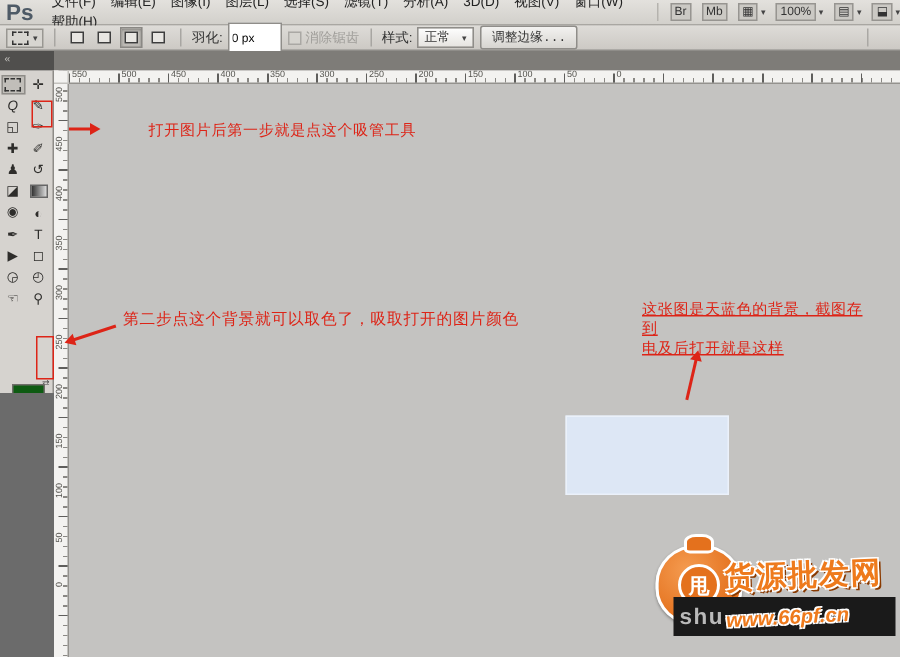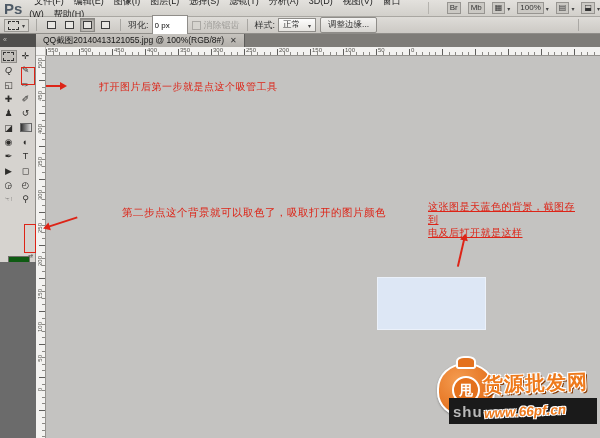--- a/index.html
+++ b/index.html
@@ -4,41 +4,41 @@
 <style>
   html,body{margin:0;padding:0;}
   body{font-family:"Liberation Sans","DejaVu Sans",sans-serif;}
   #app{position:relative;width:600px;height:438px;overflow:hidden;background:#c4c3c1;}
 
   
   .menubar{position:absolute;left:0;top:0;width:600px;height:17px;background:linear-gradient(#e3e1dd,#d2d0cb);
     border-bottom:1px solid #a9a7a2;display:flex;align-items:center;font-size:9px;color:#222;box-sizing:border-box;}
   .logo{font-weight:bold;color:#4e5a66;padding:0 7px 0 4px;font-size:15px;}
   .menu-item{padding:0 5px;cursor:default;}
-  .mb-right{margin-left:10px;display:flex;align-items:center;gap:7px;border-left:1px solid #b5b3ae;padding-left:18px;}
+  .mb-right{margin-left:10px;display:flex;align-items:center;gap:7px;border-left:1px solid #b5b3ae;padding-left:8px;}
   .badge{display:flex;align-items:center;gap:2px;font-size:8px;color:#333;}
   .bicon{border:1px solid #979591;background:#cbc9c4;padding:0 2px;font-size:8px;line-height:10px;}
   .caret{font-size:6px;color:#444;}
 
   
   .optionsbar{position:absolute;left:0;top:17px;width:600px;height:17px;background:linear-gradient(#dedcd8,#ccc9c4);
     border-bottom:1px solid #8f8d89;display:flex;align-items:center;font-size:9px;color:#333;gap:4px;padding-left:4px;box-sizing:border-box;}
   .group{display:flex;align-items:center;gap:3px;}
   .osep{width:1px;height:12px;background:#a8a6a2;margin:0 3px;}
   .preset{border:1px solid #999792;background:#d7d5d0;display:flex;align-items:center;padding:1px 3px;gap:3px;}
   .mode{width:13px;height:12px;display:flex;align-items:center;justify-content:center;border:1px solid transparent;}
   .mode.pressed{border:1px solid #8a8884;background:#bfbcb7;box-shadow:inset 0 1px 2px rgba(0,0,0,.3);}
   .mbox{width:7px;height:6px;border:1px solid #3d3d3d;background:#e8e6e2;}
   .mq{width:9px;height:7px;border:1px dashed #333;}
   .feather-input{width:30px;height:11px;font-size:8px;border:1px solid #8f8d89;background:#fff;padding:4px 2px;font-family:inherit;}
   .dim{color:#a09e9a;}
   .checkbox{width:7px;height:7px;border:1px solid #aaa8a4;background:#d6d4cf;display:inline-block;}
   .dropdown{border:1px solid #8f8d89;background:linear-gradient(#fdfdfd,#e6e4e0);height:12px;display:flex;align-items:center;padding:0 4px;gap:8px;font-size:8.5px;}
   .dimfield{width:22px;height:10px;border:1px solid #b5b3af;background:#d8d6d1;}
-  .obtn{border:1px solid #8f8d89;background:linear-gradient(#f3f2f0,#d7d5d1);border-radius:2px;padding:1px 7px;font-size:8.5px;color:#333;}
+  .obtn{border:1px solid #8f8d89;background:linear-gradient(#f3f2f0,#d7d5d1);border-radius:2px;padding:1px 7px;font-size:8.5px;color:#333;font-family:Liberation Mono, monospace;}
   .opt-end-sep{position:absolute;left:578px;top:2px;width:1px;height:12px;background:#aaa8a4;}
 
   
   .tabbar{position:absolute;left:0;top:34px;width:600px;height:13px;background:#7e7c78;display:flex;}
   .tools-header{width:36px;height:13px;background:#504f4d;color:#c2c0bc;font-size:7px;line-height:12px;padding-left:3px;box-sizing:border-box;}
   .tab{background:linear-gradient(#c6c3be,#b2afaa);color:#161616;font-size:8.5px;display:flex;align-items:center;gap:6px;
     padding:0 7px;border-right:1px solid #5c5b59;white-space:nowrap;}
   .tab-close{font-size:8px;color:#333;}
 
   
@@ -71,21 +71,21 @@
     background:repeating-linear-gradient(to right,#8a8884 0 1px,transparent 1px 6.6px);}
   .hruler::after{content:"";position:absolute;left:0;bottom:0;width:100%;height:6px;
     background:repeating-linear-gradient(to right,#5f5e5c 0 1px,transparent 1px 33px);}
   .hlabel{position:absolute;top:0;font-size:6px;color:#55544f;line-height:1;z-index:2;}
   .corner{position:absolute;left:36px;top:47px;width:10px;height:9px;background:#f3f2f0;border-right:1px solid #c3c1bd;border-bottom:1px solid #c3c1bd;box-sizing:border-box;z-index:3;}
   .canvas{position:absolute;left:46px;top:56px;width:554px;height:382px;background:#c4c3c1;}
 
   
   .overlay{position:absolute;left:0;top:0;width:600px;height:438px;z-index:40;pointer-events:none;}
   .red-note{position:absolute;color:#dd2417;font-size:10px;letter-spacing:.5px;white-space:nowrap;}
-  .note2{font-size:10.5px;margin-left:40px;}
+  .note2{font-size:10.5px;}
   .note3{white-space:normal;width:152px;font-size:10px;line-height:13px;letter-spacing:.5px;text-decoration:underline;}
   .redbox{position:absolute;border:1px solid #dd2417;}
   .arrow{position:absolute;height:2px;background:#dd2417;}
   .arrow::after{content:"";position:absolute;right:-6px;top:-3px;border-left:7px solid #dd2417;
     border-top:4px solid transparent;border-bottom:4px solid transparent;}
   .blue-rect{position:absolute;left:377px;top:277px;width:107px;height:51px;border:1px solid #ebf1fa;}
 
   
   .watermark{position:absolute;left:433px;top:356px;width:167px;height:78px;z-index:45;}
   .bag{position:absolute;left:4px;top:7px;width:54px;height:50px;background:radial-gradient(circle at 35% 30%,#f49b50 0%,#e4711d 70%);
@@ -172,24 +172,20 @@
         <span>正常</span>
         <span class="caret">▾</span>
       </span>
     </span>
     <span class="obtn">调整边缘...</span>
     <span class="opt-end-sep"></span>
   </div>
 
   <div class="tabbar">
     <div class="tools-header">«</div>
-    <div class="tab">
-      <span>QQ截图20140413121055.jpg @ 100%(RGB/8#)</span>
-      <span class="tab-close">✕</span>
-    </div>
   </div>
 
   <div class="tools-panel">
     <div class="tools-grid" id="tools-grid">
         <div class="tool-cell selected">
           <span class="mq"></span>
         </div>
         <div class="tool-cell">
           <span>✛</span>
         </div>

